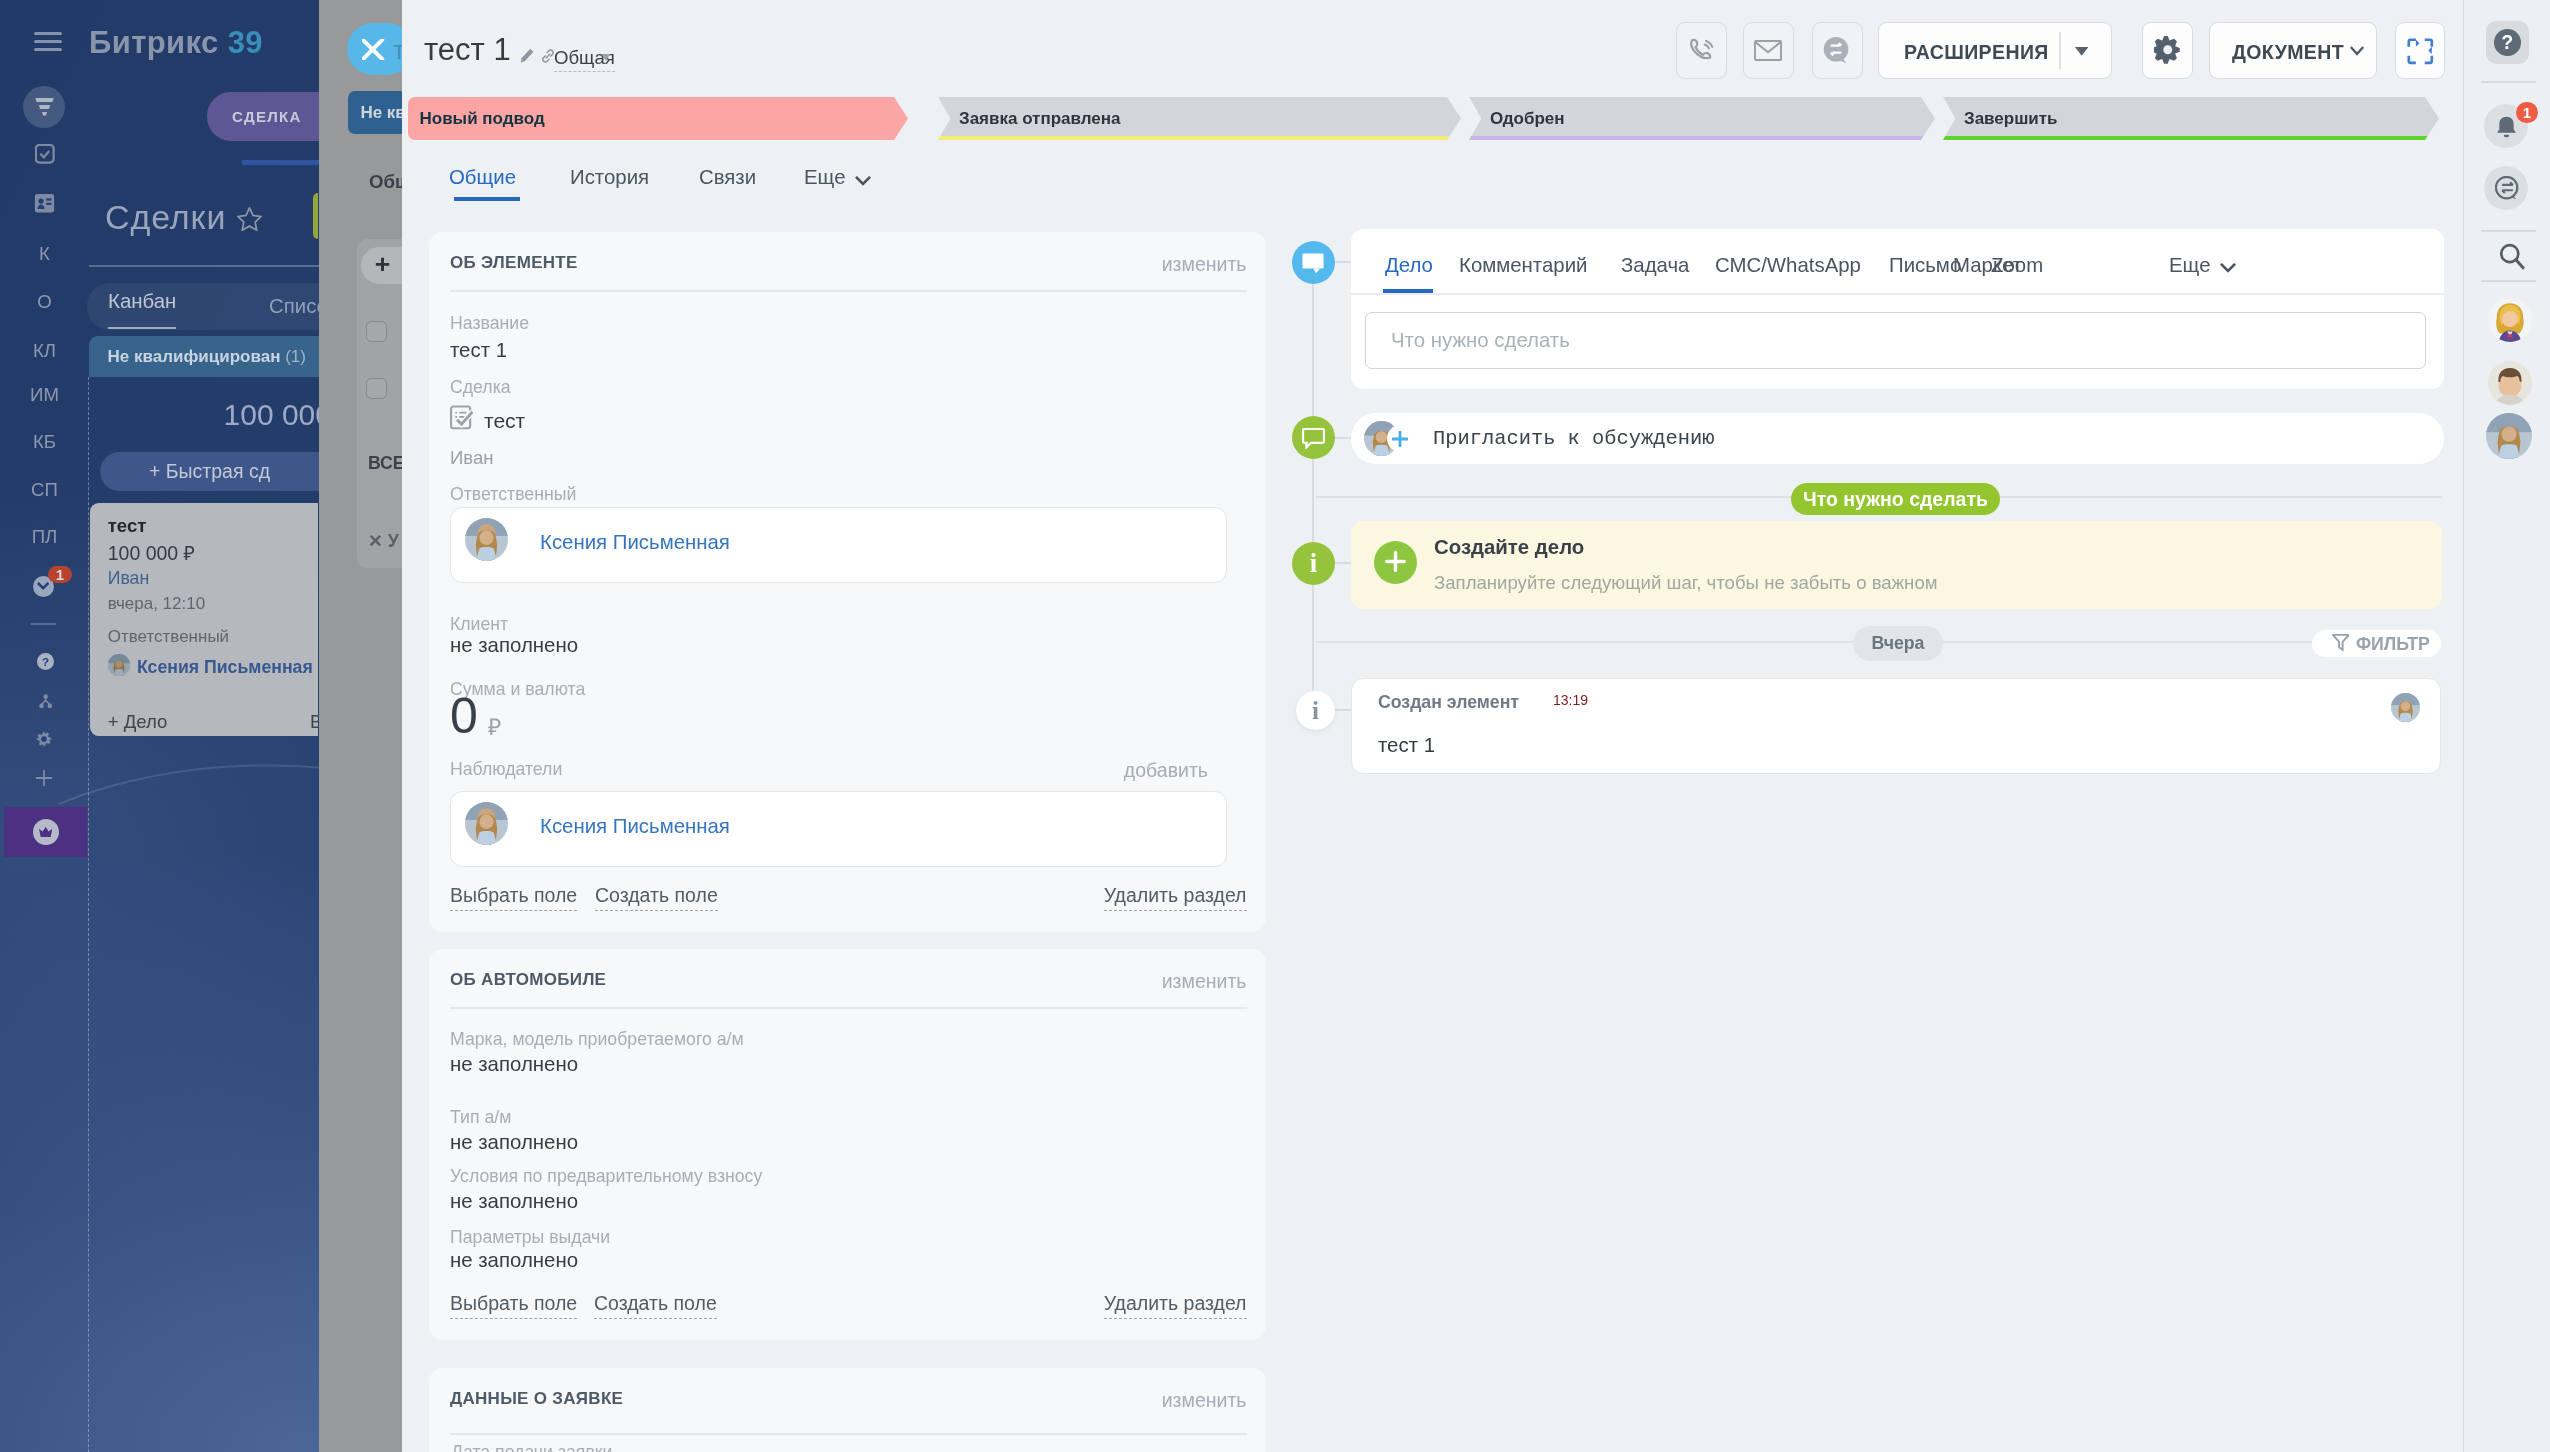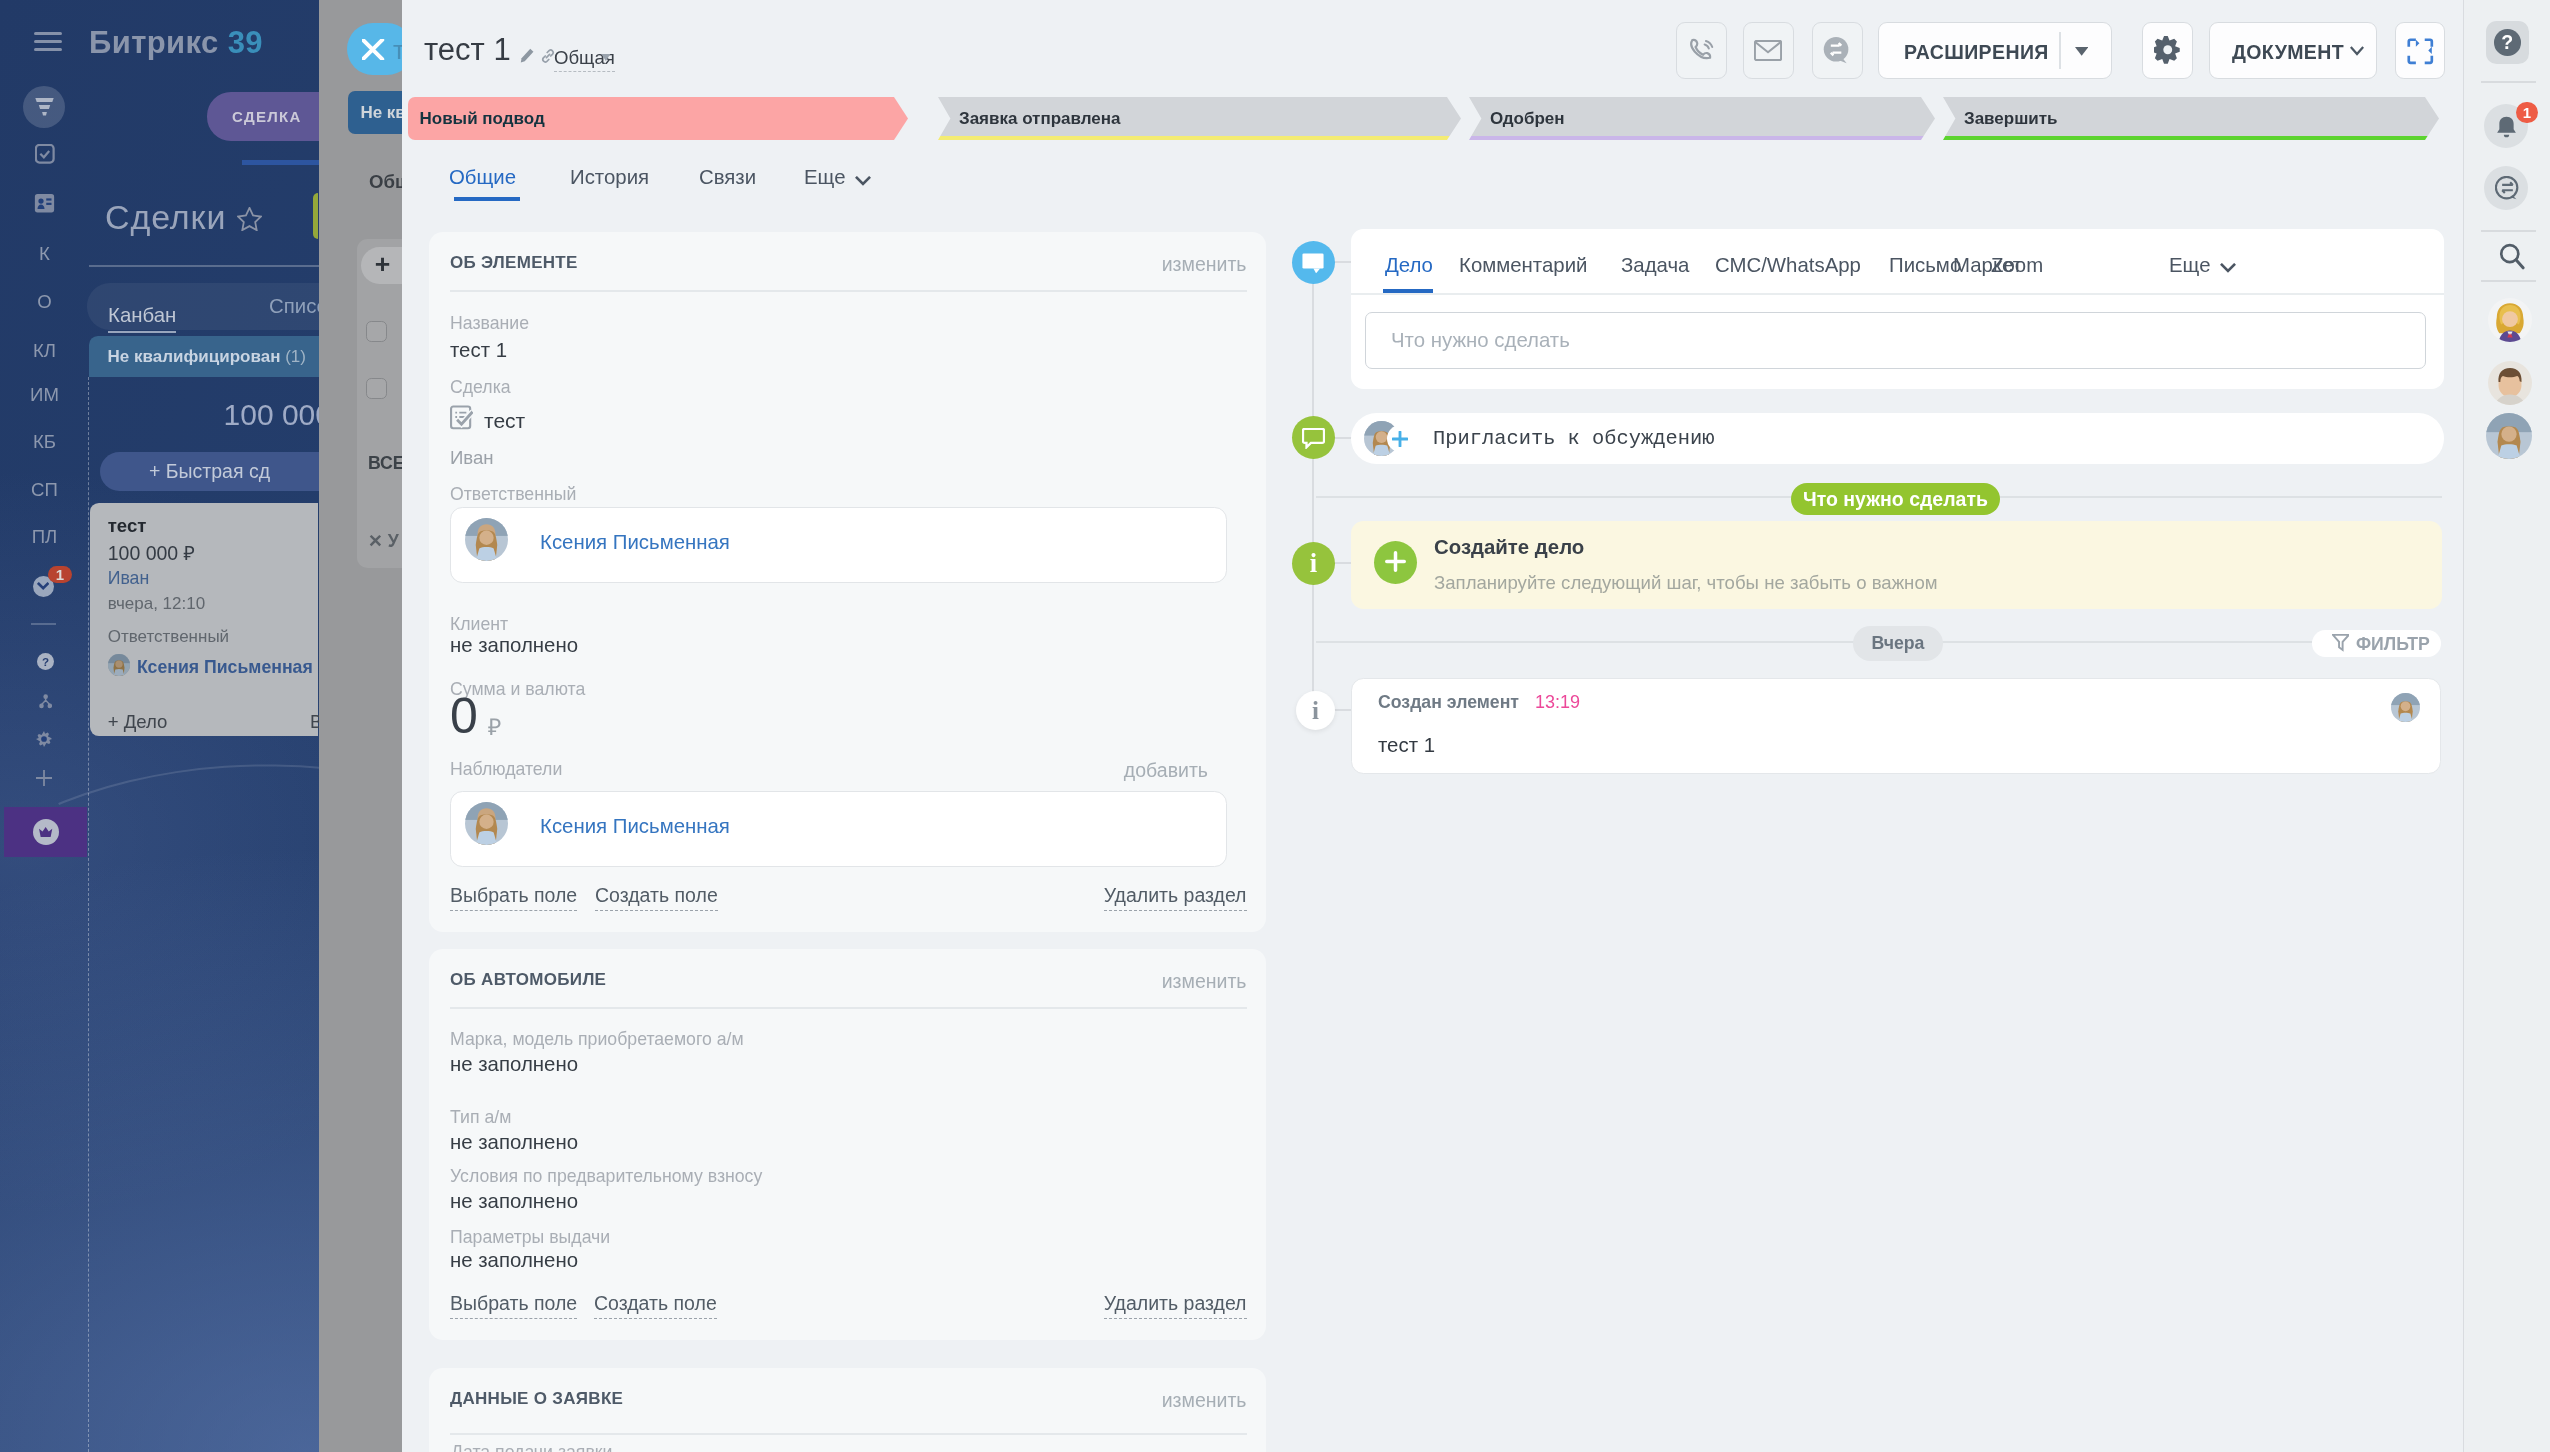--- a/index.html
+++ b/index.html
@@ -29,21 +29,21 @@
 #crown { left:4.4px; top:807px; width:83px; height:50px; background:#4c3183; }
 #crown .cc { position:absolute; left:29px; top:12.4px; width:26px; height:26px; border-radius:50%; background:#b4bac8; }
 
 #segpill { left:89px; top:85px; width:230px; height:80px; background:#b1b4b8; border-radius:25px 0 0 25px; }
 #segpill .t1 { position:absolute; left:33px; top:26.6px; font-size:22px; color:#33383f; }
 #sdelkapill { left:207px; top:92px; width:115px; height:49px; background:rgba(98,88,152,0.95); border-radius:24px 0 0 24px; color:#cbc9d8; font-weight:bold; font-size:15px; letter-spacing:1.3px; line-height:49px; padding-left:25px;}
 #segblue { left:242px; top:160px; width:77px; height:5.3px; background:#2d55a0; }
 #bgtitle { left:105px; top:198px; font-size:34px; color:#9aa5bb; letter-spacing:0.9px; }
 #bgsep { left:89px; top:265px; width:230px; height:1.8px; background:rgba(255,255,255,0.25); }
 #viewtabs { left:87px; top:283px; width:232px; height:47px; background:rgba(255,255,255,0.06); border-radius:23px 0 0 23px; }
-#viewtabs .a { position:absolute; left:21px; top:21px; color:#bfc7d4; font-size:20.4px; border-bottom:2.7px solid rgba(230,236,245,0.6); padding-bottom:4px;}
+#viewtabs .a { position:absolute; left:21px; top:7px; color:#bfc7d4; font-size:20.4px; border-bottom:2.7px solid rgba(230,236,245,0.6); padding-bottom:14px;}
 #viewtabs .b { position:absolute; left:182px; top:12.4px; color:#8fa0ba; font-size:20.4px; }
 #greenbtn { left:313px; top:193px; width:5.3px; height:46px; background:#94a83a; border-radius:5.3px 0 0 5.3px;}
 #kanhead { left:89px; top:336px; width:232px; height:41px; background:#38648c; border-radius:8.9px 0 0 0; color:#c8d4e2; font-weight:bold; font-size:17px; line-height:41px; padding-left:18.6px; overflow:hidden; }
 #kanhead i { font-style:normal; color:#9fb4c6; font-weight:normal; }
 .dashedv { border-left:1.8px dashed rgba(255,255,255,0.35); }
 #kansum { left:89px; top:398px; width:243px; text-align:right; font-size:30px; color:#9fabc6; }
 #quick { left:100px; top:452px; width:219px; height:39px; background:#3f568b; border-radius:19.5px 0 0 19.5px; color:#c2cad9; font-size:19.5px; line-height:39px; text-align:center; }
 #kcard { left:90px; top:503px; width:228px; height:233px; background:#b5b8bc; border-radius:8.9px 0 0 8.9px; }
 #kcard .r1 { position:absolute; left:17.7px; top:11.5px; font-size:18.6px; font-weight:bold; color:#23282f; }
 #kcard .r2 { position:absolute; left:17.7px; top:36px; font-size:19.5px; color:#343b44; }
@@ -459,21 +459,21 @@
 <div id="vchera" class="abs">Вчера</div>
 <div id="filterp" class="abs">
     <svg style="position:absolute; left:19.5px; top:4.4px;" width="17.7" height="17.7" viewBox="0 0 20 20">
       <path d="M1 1h18l-7 8v9l-4-3V9z" fill="none" stroke="#9aa3ac" stroke-width="2.2"></path>
     </svg>
     <span style="position:absolute; left:44px; top:3.5px;">ФИЛЬТР</span>
   </div>
 
 <div id="evcard" class="abs">
   <div style="position:absolute; left:26px; top:13.3px; font-size:17.7px; font-weight:bold; color:#6f7a85;">Создан элемент</div>
-  <div style="position:absolute; left:183px; top:13.3px; font-size:18px; color:#ec4899;">13:19</div>
+  <div style="position:absolute; left:201px; top:13.3px; font-size:14px; color:#7f1d1d;">13:19</div>
   <div style="position:absolute; left:26px; top:55px; font-size:20.4px; color:#333a42;">тест 1</div>
   <div style="position:absolute; left:1039px; top:14px; width:29px; height:29px; border-radius:50%; overflow:hidden;"><svg width="29" height="29" viewBox="0 0 48 48">
         <rect width="48" height="48" fill="#b8c6d4"></rect>
         <rect y="0" width="48" height="20" fill="#8fa3b5"></rect>
         <path d="M12 30c2-14 3-16 12-16s10 2 12 16l-2 18H14z" fill="#b3884f"></path>
         <path d="M16 34c4-2 12-2 16 0l4 14H12z" fill="#bcd0e4"></path>
         <circle cx="24" cy="22" r="8" fill="#d4b08a"></circle>
       </svg></div>
 </div>
 

